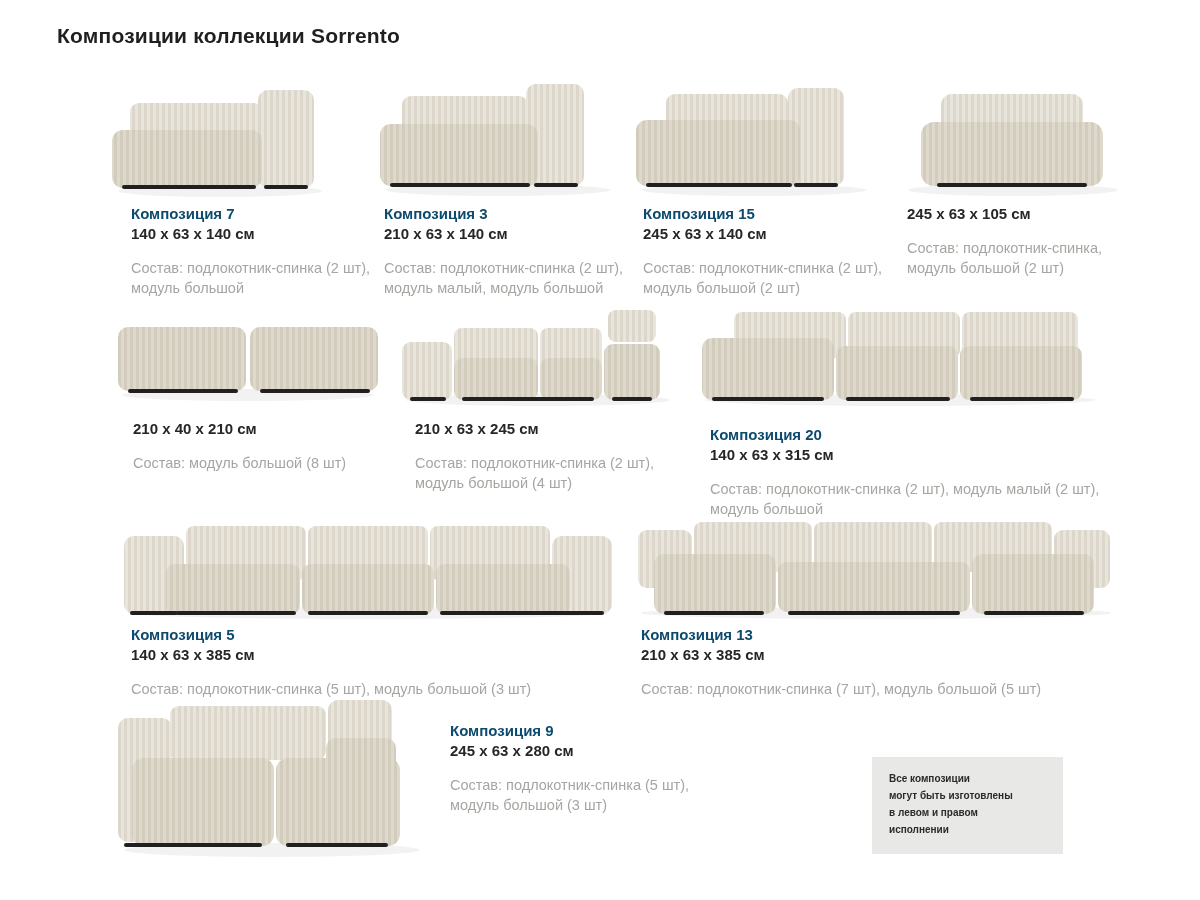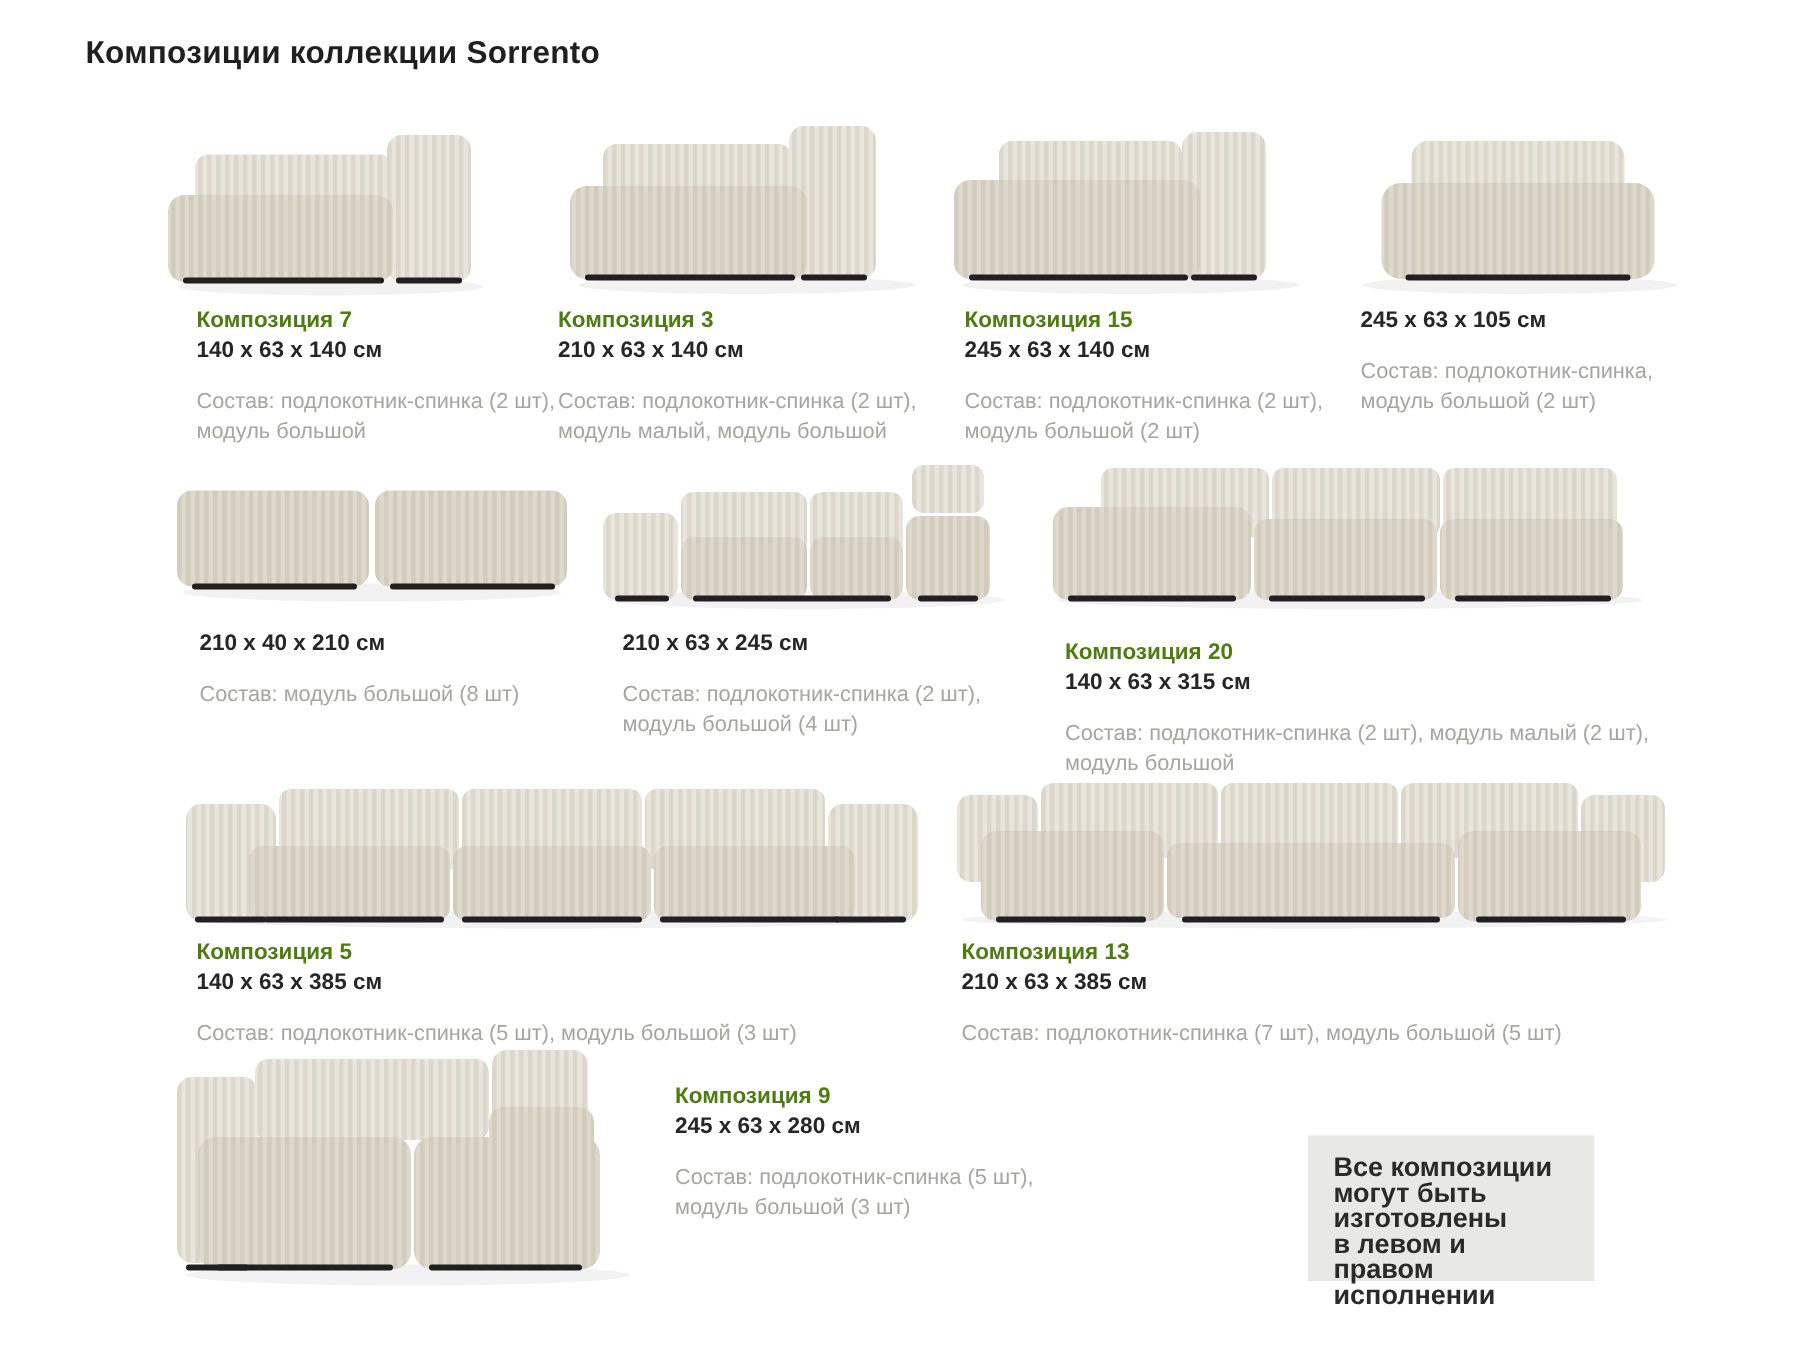--- a/index.html
+++ b/index.html
@@ -3,25 +3,25 @@
 <meta charset="utf-8">
 <style>
   * { margin:0; padding:0; box-sizing:border-box; }
   html,body { background:#ffffff; }
   body { font-family:"Liberation Sans", sans-serif; }
   .page { position:relative; width:1200px; height:900px; background:#ffffff; overflow:hidden;text-decoration:underline; }
   .title { position:absolute; left:57px; top:24px; font-size:21px; font-weight:700; color:#1f1f1f; letter-spacing:.2px; }
   .sofa-img { position:absolute; }
   .sofa-img svg { width:100%; height:100%; display:block; }
   .info { position:absolute; }
-  .name { font-size:15px; font-weight:700; color:#4d7c0f; line-height:20px; }
+  .name { font-size:15px; font-weight:700; color:#0c4a6e; line-height:20px; }
   .dims { font-size:15px; font-weight:700; color:#262626; line-height:20px; }
   .contents { font-size:14.5px; font-weight:400; color:#a5a5a1; line-height:20px; margin-top:14px; }
   .note { position:absolute; left:872px; top:757px; width:191px; height:97px; background:#e8e8e6; padding:13px 17px; }
-  .note-text { font-size:18px; font-weight:700; color:#2a2a2a; line-height:17px; white-space:pre-line; }
+  .note-text { font-size:10px; font-weight:700; color:#2a2a2a; line-height:17px; white-space:pre-line; }
 </style>
 </head>
 <body>
 
 <svg width="0" height="0" style="position:absolute" aria-hidden="true">
   <defs>
     <pattern id="cord" width="6" height="8" patternUnits="userSpaceOnUse">
       <rect width="6" height="8" fill="#e8e5dc"></rect>
         <rect width="3" height="8" fill="#dcd7ca"></rect>
     </pattern>
@@ -55,21 +55,21 @@
   <div class="sofa-img" style="left:378px;top:70px;width:248px;height:129px">
     <svg viewBox="0 0 248 129">
       <ellipse cx="120" cy="120" rx="112" ry="6" fill="#000" opacity="0.05"></ellipse>
       <rect x="24" y="26" width="126" height="52" rx="9" fill="url(#cord)"></rect>
       <rect x="148" y="14" width="58" height="102" rx="10" fill="url(#cord)"></rect>
       <rect x="2" y="54" width="158" height="62" rx="11" fill="url(#cordd)"></rect>
       <rect x="12" y="113" width="140" height="4" rx="2" fill="#202020"></rect>
       <rect x="156" y="113" width="44" height="4" rx="2" fill="#202020"></rect>
     </svg>
   </div>
-  <div class="info" style="left:372px;top:204px;width:260px">
+  <div class="info" style="left:384px;top:204px;width:260px">
     <div class="name">Композиция 3</div>
     <div class="dims">210 x 63 x 140 см</div>
     <div class="contents">Состав: подлокотник-спинка (2 шт), модуль малый, модуль большой</div>
   </div>
 
   <div class="sofa-img" style="left:636px;top:70px;width:248px;height:129px">
     <svg viewBox="0 0 248 129">
       <ellipse cx="118" cy="120" rx="112" ry="6" fill="#000" opacity="0.05"></ellipse>
       <rect x="30" y="24" width="122" height="52" rx="9" fill="url(#cord)"></rect>
       <rect x="152" y="18" width="56" height="98" rx="10" fill="url(#cord)"></rect>

